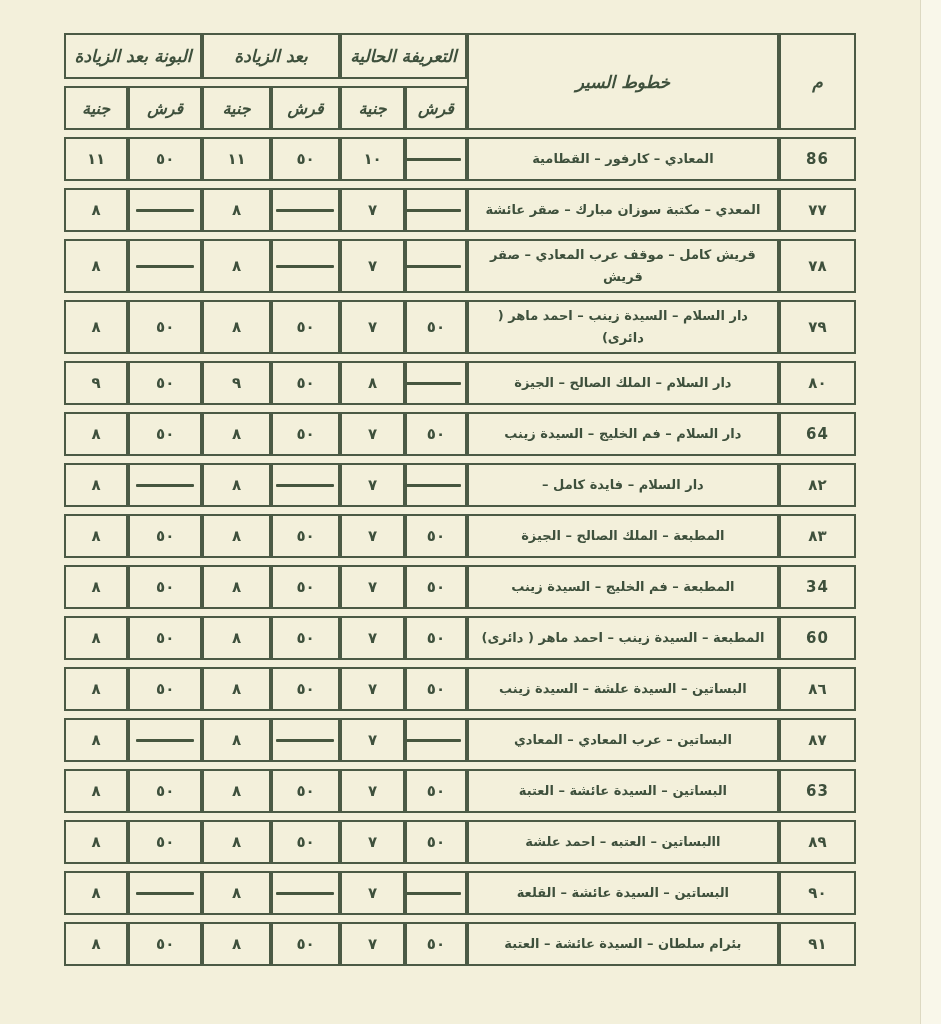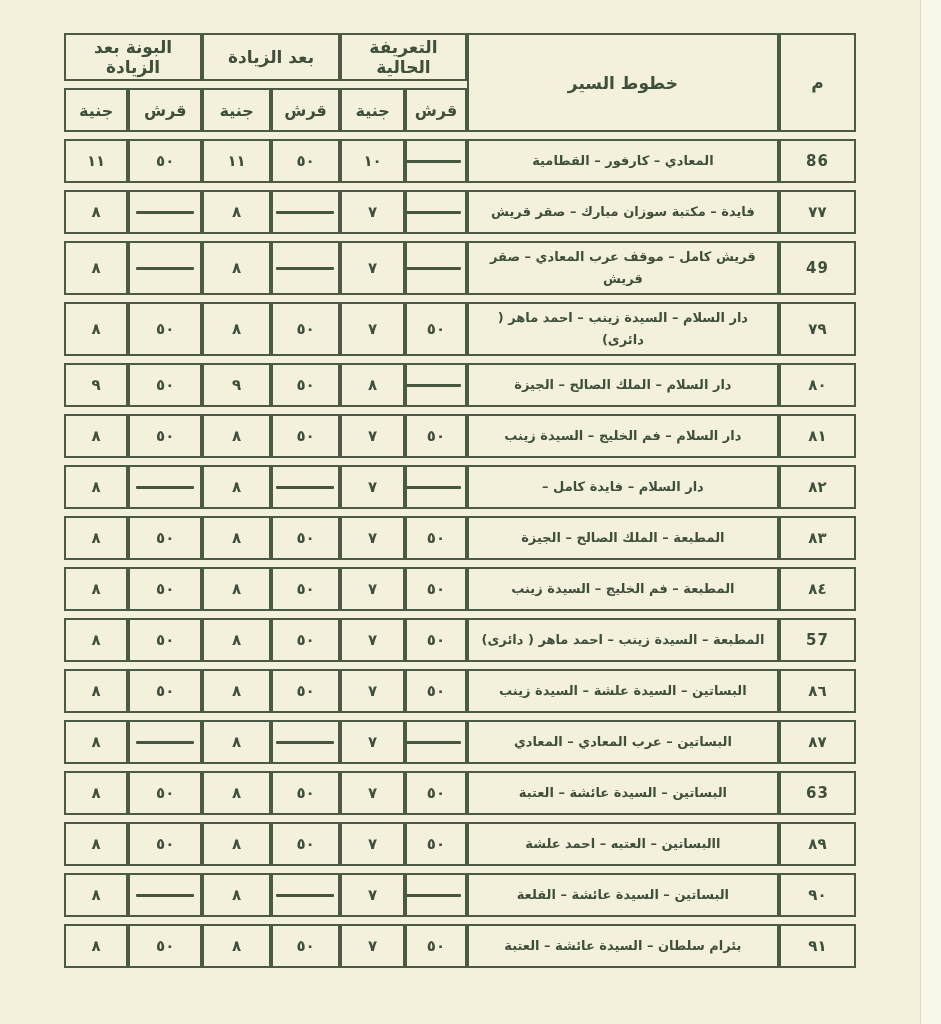--- a/index.html
+++ b/index.html
@@ -42,20 +42,21 @@
     text-align: center;
     vertical-align: middle;
     font-weight: bold;
     color: #3e503c;
     padding: 2px 4px;
     overflow: hidden;
   }
   .fare-table thead th {
     font-size: 17px;
     height: 38px;
+    font-style: italic;
   }
   .fare-table thead th.subhead {
     font-size: 16px;
     height: 36px;
   }
   .fare-table td {
     height: 34px;
     font-size: 15px;
   }
   .fare-table td.route-cell {
@@ -115,30 +116,30 @@
           <td class="route-cell">المعادي – كارفور – القطامية</td>
           <td class="num-cell"><span class="dash-line"></span></td>
           <td class="num-cell">١٠</td>
           <td class="num-cell">٥٠</td>
           <td class="num-cell">١١</td>
           <td class="num-cell">٥٠</td>
           <td class="num-cell">١١</td>
         </tr>
         <tr>
           <td class="num-cell">٧٧</td>
-          <td class="route-cell">فايدة – مكتبة سوزان مبارك – صقر قريش</td>
-          <td class="num-cell"><span class="dash-line"></span></td>
-          <td class="num-cell">٧</td>
-          <td class="num-cell"><span class="dash-line"></span></td>
-          <td class="num-cell">٨</td>
-          <td class="num-cell"><span class="dash-line"></span></td>
-          <td class="num-cell">٨</td>
-        </tr>
-        <tr>
-          <td class="num-cell">49</td>
+          <td class="route-cell">المعدي – مكتبة سوزان مبارك – صقر عائشة</td>
+          <td class="num-cell"><span class="dash-line"></span></td>
+          <td class="num-cell">٧</td>
+          <td class="num-cell"><span class="dash-line"></span></td>
+          <td class="num-cell">٨</td>
+          <td class="num-cell"><span class="dash-line"></span></td>
+          <td class="num-cell">٨</td>
+        </tr>
+        <tr>
+          <td class="num-cell">٧٨</td>
           <td class="route-cell">قريش كامل – موقف عرب المعادي – صقر قريش</td>
           <td class="num-cell"><span class="dash-line"></span></td>
           <td class="num-cell">٧</td>
           <td class="num-cell"><span class="dash-line"></span></td>
           <td class="num-cell">٨</td>
           <td class="num-cell"><span class="dash-line"></span></td>
           <td class="num-cell">٨</td>
         </tr>
         <tr>
           <td class="num-cell">٧٩</td>
@@ -154,21 +155,21 @@
           <td class="num-cell">٨٠</td>
           <td class="route-cell">دار السلام – الملك الصالح – الجيزة</td>
           <td class="num-cell"><span class="dash-line"></span></td>
           <td class="num-cell">٨</td>
           <td class="num-cell">٥٠</td>
           <td class="num-cell">٩</td>
           <td class="num-cell">٥٠</td>
           <td class="num-cell">٩</td>
         </tr>
         <tr>
-          <td class="num-cell">٨١</td>
+          <td class="num-cell">64</td>
           <td class="route-cell">دار السلام – فم الخليج – السيدة زينب</td>
           <td class="num-cell">٥٠</td>
           <td class="num-cell">٧</td>
           <td class="num-cell">٥٠</td>
           <td class="num-cell">٨</td>
           <td class="num-cell">٥٠</td>
           <td class="num-cell">٨</td>
         </tr>
         <tr>
           <td class="num-cell">٨٢</td>
@@ -184,31 +185,31 @@
           <td class="num-cell">٨٣</td>
           <td class="route-cell">المطبعة – الملك الصالح – الجيزة</td>
           <td class="num-cell">٥٠</td>
           <td class="num-cell">٧</td>
           <td class="num-cell">٥٠</td>
           <td class="num-cell">٨</td>
           <td class="num-cell">٥٠</td>
           <td class="num-cell">٨</td>
         </tr>
         <tr>
-          <td class="num-cell">٨٤</td>
+          <td class="num-cell">34</td>
           <td class="route-cell">المطبعة – فم الخليج – السيدة زينب</td>
           <td class="num-cell">٥٠</td>
           <td class="num-cell">٧</td>
           <td class="num-cell">٥٠</td>
           <td class="num-cell">٨</td>
           <td class="num-cell">٥٠</td>
           <td class="num-cell">٨</td>
         </tr>
         <tr>
-          <td class="num-cell">57</td>
+          <td class="num-cell">60</td>
           <td class="route-cell">المطبعة – السيدة زينب – احمد ماهر ( دائرى)</td>
           <td class="num-cell">٥٠</td>
           <td class="num-cell">٧</td>
           <td class="num-cell">٥٠</td>
           <td class="num-cell">٨</td>
           <td class="num-cell">٥٠</td>
           <td class="num-cell">٨</td>
         </tr>
         <tr>
           <td class="num-cell">٨٦</td>

